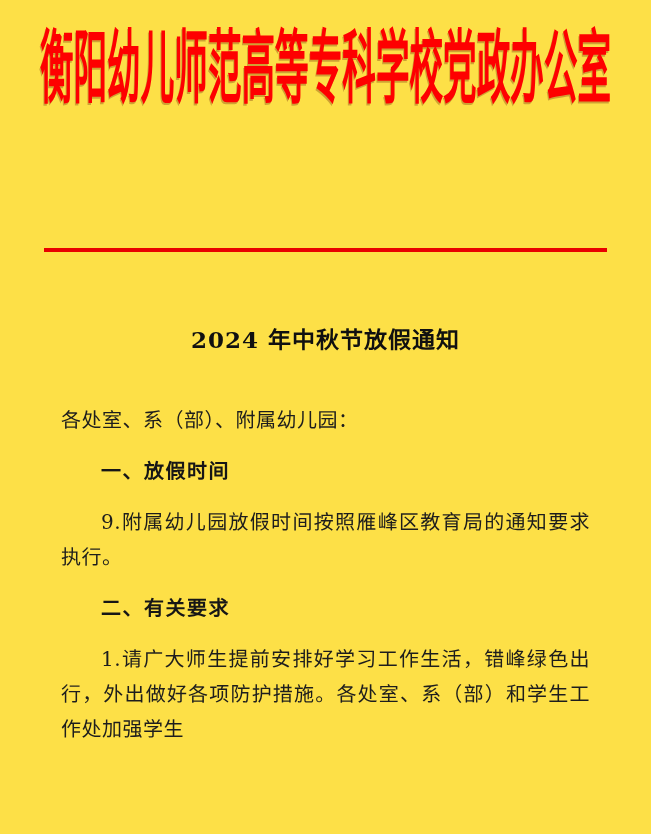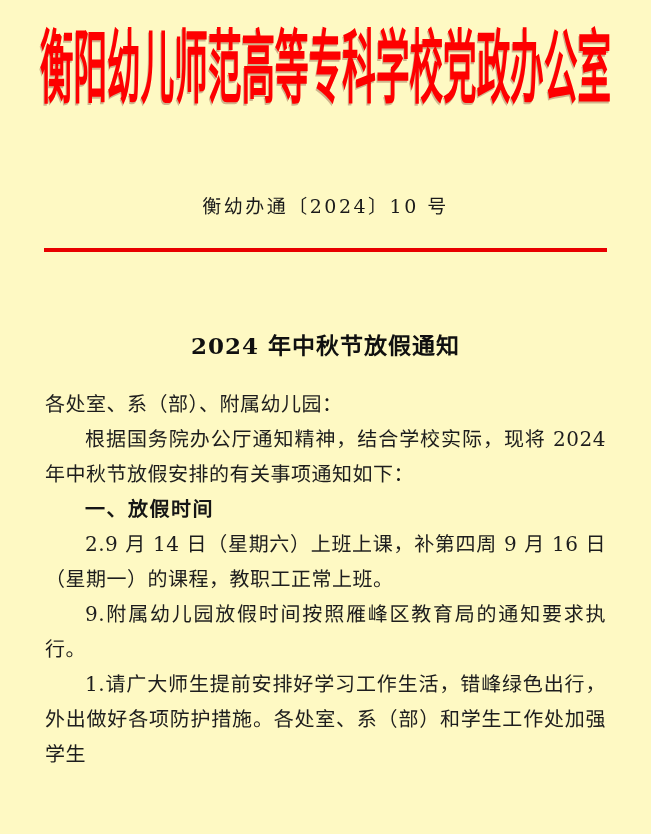--- a/index.html
+++ b/index.html
@@ -15,21 +15,21 @@
   body {
     width: 651px;
     height: 834px;
     position: relative;
     overflow: hidden;
     font-family: "DejaVu Serif", "Liberation Serif", serif;
   }
   .page {
     position: absolute;
     inset: 0;
-    background: #fef9c3;
+    background: #fde047;
   }
   
   .letterhead {
     position: absolute;
     top: 12px;
     left: 0;
     right: 0;
     height: 96px;
     display: flex;
     align-items: center;
@@ -67,42 +67,42 @@
     width: 563px;
     height: 4px;
     background: var(--line-red);
   }
   
   .doc-title {
     position: absolute;
     top: 314px;
     left: 0;
     right: 0;
-    margin: 16px;
+    margin: 10px;
     text-align: center;
     font-size: 23px;
     line-height: 32px;
     font-weight: bold;
     letter-spacing: 1px;
     color: #101010;
   }
   
   .doc-body {
     position: absolute;
     top: 387px;
     left: 45px;
     width: 561px;
     font-size: 20px;
     line-height: 35px;
     letter-spacing: 0.5px;
     color: var(--ink);
     text-align: justify;
   }
   .doc-body p {
-    margin: 0;
+    margin: 16px;
     padding: 0;
   }
   .salutation {
     text-indent: 0;
   }
   .para {
     text-indent: 2em;
   }
   .section-heading {
     font-family: Liberation Sans, sans-serif;
@@ -115,28 +115,26 @@
 </style>
 </head>
 <body>
 
 <div class="page">
 
   <div class="letterhead">
     <span class="letterhead-text">衡阳幼儿师范高等专科学校党政办公室</span>
   </div>
 
-  <div class="doc-number">衡幼办通〔2024〕10 号</div>
 
   <div class="red-divider"></div>
 
   <h1 class="doc-title">2024 年中秋节放假通知</h1>
 
   <div class="doc-body">
     <p class="salutation">各处室、系（部）、附属幼儿园：</p>
-    <p class="para">根据国务院办公厅通知精神，结合学校实际，现将 2024 年中秋节放假安排的有关事项通知如下：</p>
     <p class="section-heading">一、放假时间</p>
-    <p class="para">2.9 月 14 日（星期六）上班上课，补第四周 9 月 16 日（星期一）的课程，教职工正常上班。</p>
     <p class="para">9.附属幼儿园放假时间按照雁峰区教育局的通知要求执行。</p>
+    <p class="section-heading">二、有关要求</p>
     <p class="para">1.请广大师生提前安排好学习工作生活，错峰绿色出行，外出做好各项防护措施。各处室、系（部）和学生工作处加强学生</p>
   </div>
 
 </div>
 
 </body></html>

